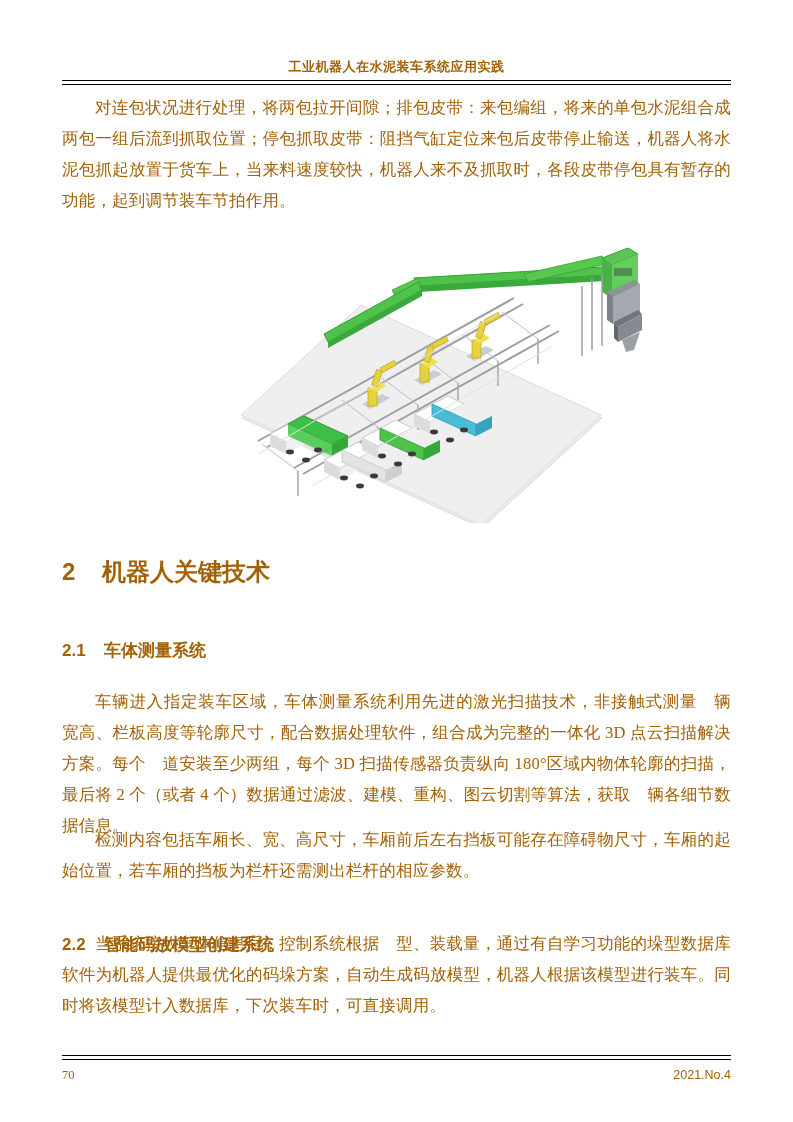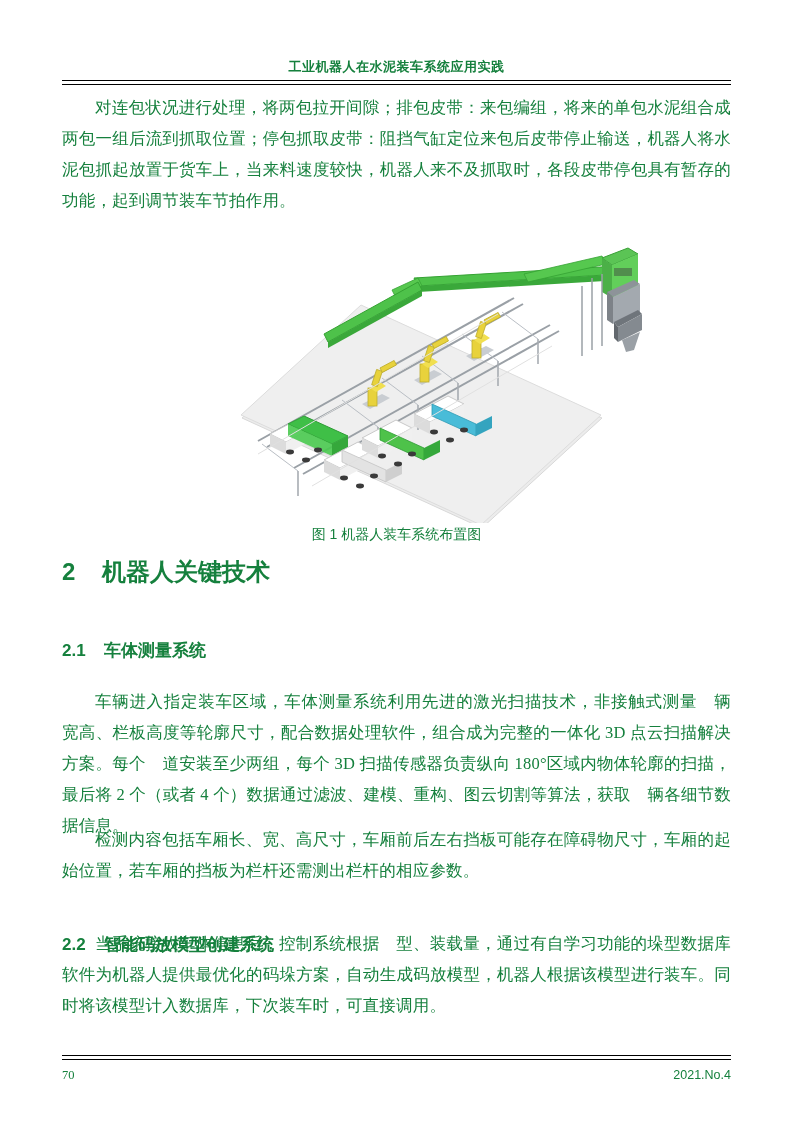--- a/index.html
+++ b/index.html
@@ -8,21 +8,21 @@
     background: #8a8a8a;
   }
   .page {
     position: relative;
     width: 793px;
     height: 1122px;
     background: #ffffff;
     margin: 0 auto;
     overflow: hidden;
     font-family: "Liberation Serif", "DejaVu Serif", serif;
-    color: #15803d;
+    color: #a16207;
   }
   .content {
     position: absolute;
     left: 62px;
     top: 0;
     width: 669px;
     height: 1122px;
   }
   
   .doc-header {
@@ -293,21 +293,20 @@
           </g>
         </g>
 
         <g stroke="#e0e0e0" stroke-width="1">
           <line x1="196" y1="216" x2="436" y2="76"></line>
           <line x1="250" y1="248" x2="490" y2="108"></line>
         </g>
       </svg>
     </div>
 
-    <div class="figure-caption">图 1  机器人装车系统布置图</div>
 
     <div class="h1" style="top:556px;">
       <span class="num">2</span><span>机器人关键技术</span>
     </div>
 
     <div class="h2" style="top:600px;">
       <span class="num">2.1</span><span>车体测量系统</span>
     </div>
 
     <div class="para indent" style="top:662px;margin-top:24px;">车辆进入指定装车区域，车体测量系统利用先进的激光扫描技术，非接触式测量　辆　宽高、栏板高度等轮廓尺寸，配合数据处理软件，组合成为完整的一体化 3D 点云扫描解决方案。每个　道安装至少两组，每个 3D 扫描传感器负责纵向 180°区域内物体轮廓的扫描，最后将 2 个（或者 4 个）数据通过滤波、建模、重构、图云切割等算法，获取　辆各细节数据信息。</div>

